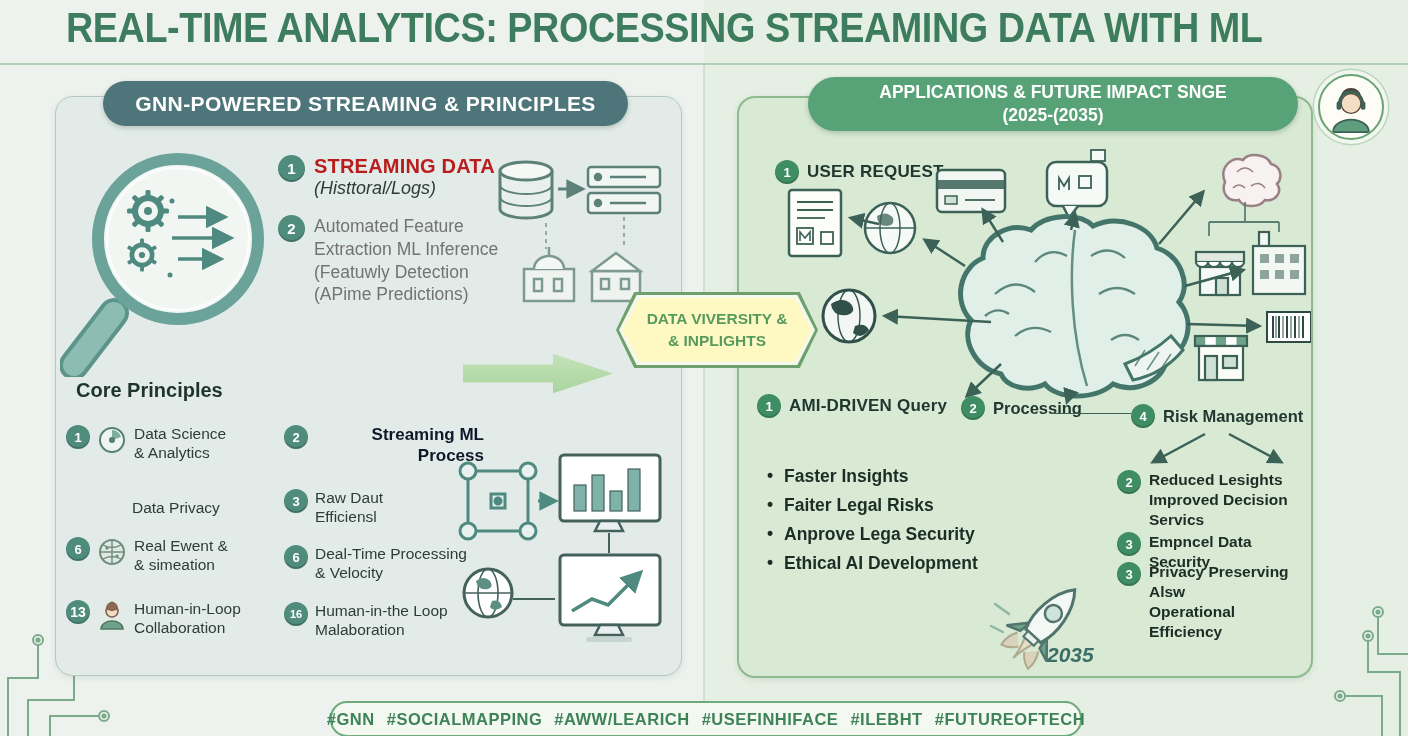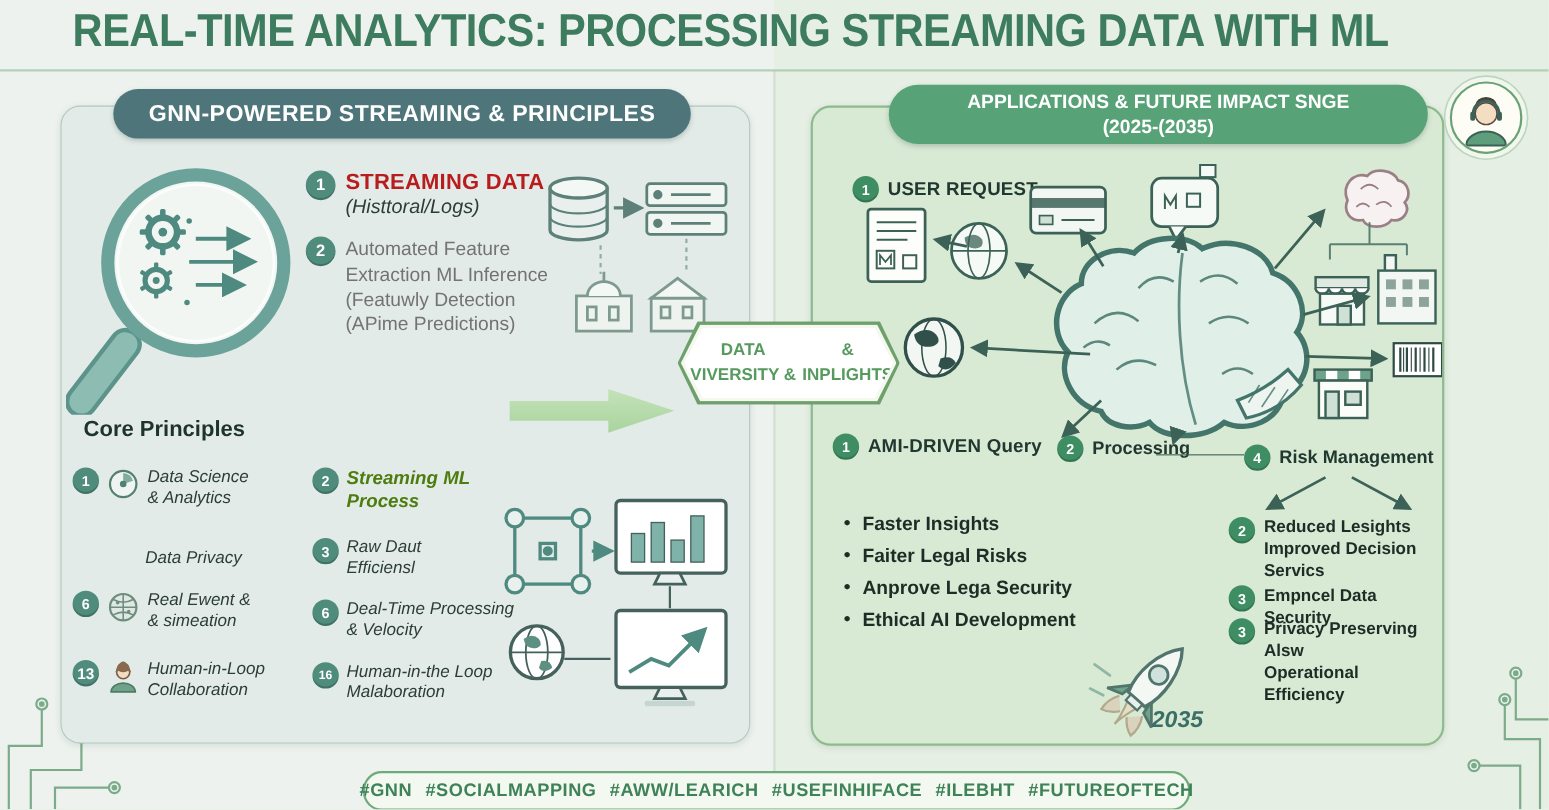--- a/index.html
+++ b/index.html
@@ -24,39 +24,39 @@
   .num.green{background:#3f8e63;}
   .ml{white-space:pre-line;}
 
   .step{position:absolute;display:flex;gap:9px;align-items:flex-start;}
   .step-title{font-size:20px;font-weight:700;color:#b91c1c;letter-spacing:.2px;}
   .step-sub{font-size:18px;color:#2c3d36;font-style:italic;}
   .step2text{font-size:17.5px;line-height:1.3;color:#737373;}
 
   .core-title{position:absolute;font-size:20px;font-weight:700;color:#1d332c;}
   .pitem{position:absolute;display:flex;gap:7px;align-items:flex-start;}
-  .ptext{font-size:15.5px;line-height:1.22;color:#2c3d36;font-style:italic;}
-  .ptext.strong{font-weight:700;font-size:17px;color:#4d7c0f;}
+  .ptext{font-size:15.5px;line-height:1.22;color:#2c3d36;}
+  .ptext.strong{font-weight:700;font-size:17px;color:#0f172a;text-align:right;}
 
   .rlabel{position:absolute;display:flex;gap:8px;align-items:center;color:#203830;}
   .rlabel .lab{font-weight:700;font-size:16.5px;}
   .rlabel .lab.cap{font-size:17px;letter-spacing:.2px;}
 
   .bullets{position:absolute;margin:0;padding:0;}
   .bullets li{list-style:none;position:relative;padding-left:17px;font-size:17.5px;font-weight:700;color:#1c2d26;margin-bottom:8px;}
   .bullets li::before{content:"\2022";position:absolute;left:0;top:-1px;color:#1c2d26;}
 
   .outcome{position:absolute;display:flex;gap:8px;align-items:flex-start;}
   .otext{font-size:15.5px;line-height:1.3;color:#1c2d26;font-weight:700;}
 
   .hexwrap{position:absolute;left:616px;top:292px;width:202px;height:76px;z-index:5;}
   .hex{position:absolute;clip-path:polygon(9% 0,91% 0,100% 50%,91% 100%,9% 100%,0 50%);}
   .hex.h1{left:0;top:0;right:0;bottom:0;background:#6ea06c;}
   .hex.h2{left:3px;top:3px;right:3px;bottom:3px;background:#f4f8ef;}
-  .hex.h3{left:6px;top:6px;right:6px;bottom:6px;background:#ffffff;display:flex;flex-direction:row;align-items:center;justify-content:center;}
+  .hex.h3{left:6px;top:6px;right:6px;bottom:6px;background:#fef9c3;display:flex;flex-direction:column;justify-content:center;}
   .hex-text{font-size:15.5px;font-weight:700;color:#579a5e;line-height:1.45;text-align:center;}
 
   .big-arrow{position:absolute;left:463px;top:351px;width:150px;height:45px;background:linear-gradient(#c6e3ba,#a8d39d);clip-path:polygon(0 30%,60% 30%,60% 6%,100% 50%,60% 94%,60% 70%,0 70%);z-index:4;}
 
   .avatar{position:absolute;left:1318px;top:74px;width:62px;height:62px;border-radius:50%;background:#fdfdf6;border:2.5px solid #69a273;box-shadow:0 0 0 4px #f1f6ee,0 0 0 5.5px #bcd6be;z-index:4;display:flex;align-items:center;justify-content:center;overflow:hidden;}
 
   .footer-pill{position:absolute;left:330px;top:701px;width:748px;height:32px;border:2px solid #6faa7c;border-radius:17px;background:#f3f8f0;display:flex;align-items:center;justify-content:center;z-index:3;}
   .footer-text{font-size:16.5px;font-weight:700;color:#3e8258;letter-spacing:.5px;word-spacing:7px;white-space:nowrap;}
 
   .proc-line{position:absolute;left:312px;top:315px;width:80px;height:0;border-top:1.5px solid #3c6257;}

